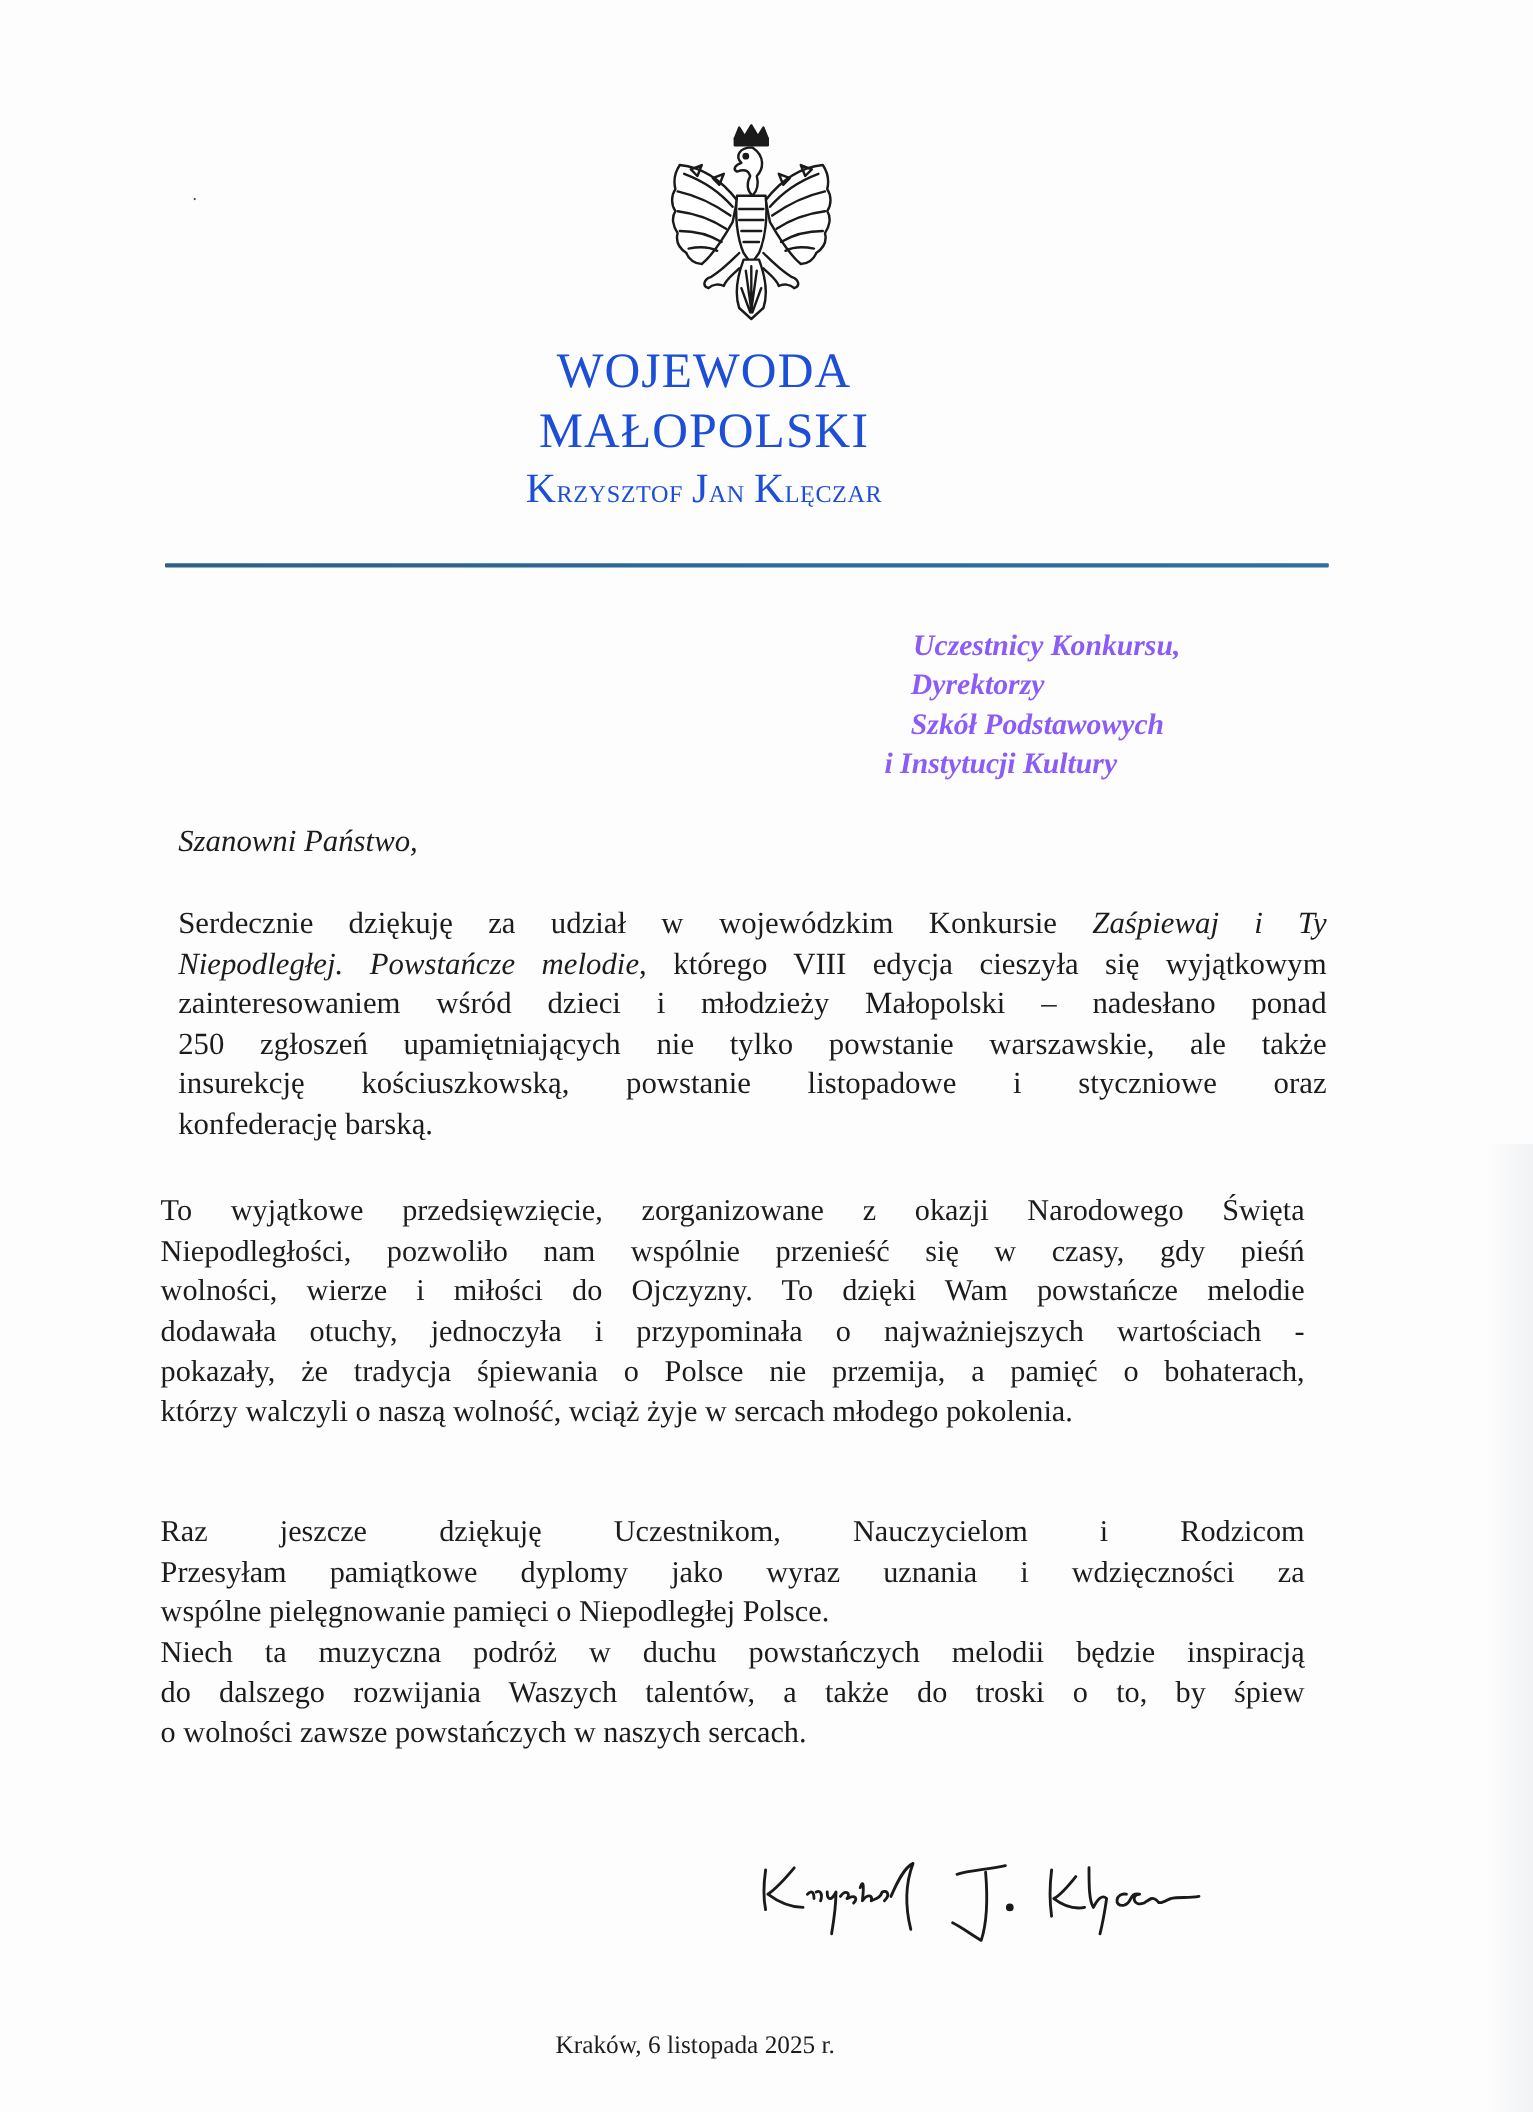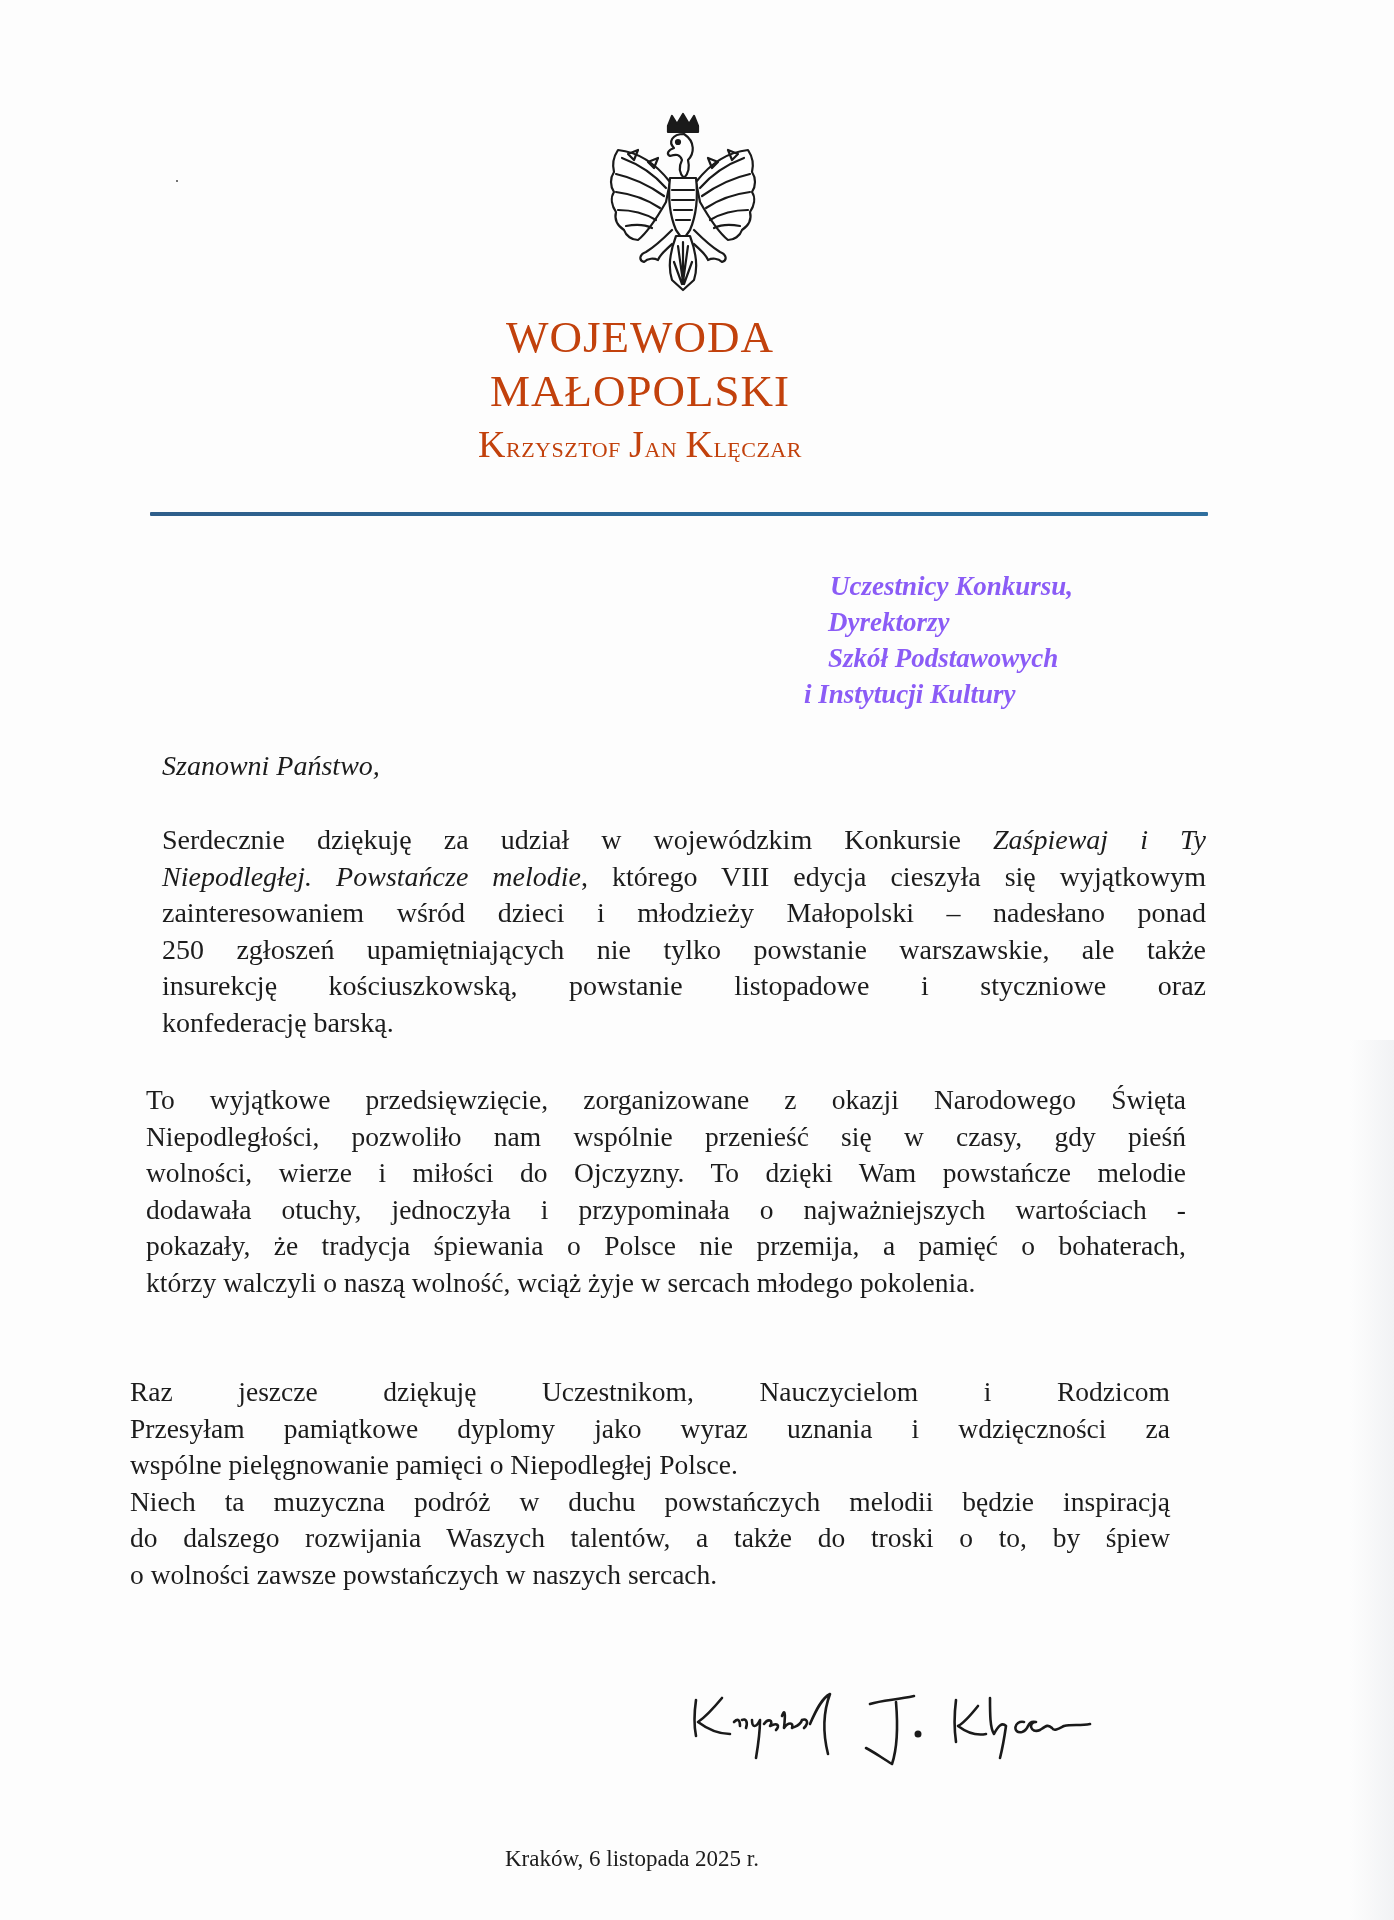--- a/index.html
+++ b/index.html
@@ -13,21 +13,21 @@
   }
   .page { position: absolute; left: 0; top: 0; width: 1394px; height: 1920px; }
   .scan-edge-right {
     position: absolute; right: 0; top: 1040px; width: 44px; height: 880px;
     background: linear-gradient(to right, #fdfdfd, #f1f2f4);
   }
   .speck { position: absolute; left: 176px; top: 180px; width: 2px; height: 2px; background: #444; border-radius: 50%; }
 
   .emblem { position: absolute; left: 598px; top: 112px; width: 170px; height: 180px; }
 
-  .hdr { position: absolute; left: 0; width: 1280px; text-align: center; color: #c2410c; letter-spacing: 1px; }
+  .hdr { position: absolute; left: 0; width: 1280px; text-align: center; color: #1d4ed8; letter-spacing: 1px; }
   .hdr-1 { top: 312px; font-size: 45px; line-height: 50px; }
   .hdr-2 { top: 366px; font-size: 45px; line-height: 50px; }
   .hdr-3 { top: 426px; font-size: 31px; line-height: 36px; font-variant: small-caps; letter-spacing: 0.5px; }
   .hdr-3 .cap { font-size: 38px; }
 
   .rule { position: absolute; left: 150px; top: 512px; width: 1058px; height: 4px;
           background: linear-gradient(to right, #2f5e8a, #2b6a9a 50%, #2f6f9e); border-radius: 1px; }
 
   .addressee { position: absolute; left: 790px; top: 568px; font-style: italic; font-weight: bold;
                font-size: 27px; line-height: 36px; color: #8b5cf6; }
@@ -37,21 +37,21 @@
   .addressee .l3 { padding-left: 38px; }
   .addressee .l4 { padding-left: 14px; }
 
   .salutation { position: absolute; left: 162px; top: 748px; font-style: italic; font-size: 28px; line-height: 36px; }
 
   .para { position: absolute; text-align: justify; font-size: 28px; line-height: 36.5px; }
   .para .line { display: block; text-align: justify; text-align-last: justify; white-space: nowrap; }
   .para .line.last { text-align-last: left; }
   .p1 { left: 162px; top: 822px; width: 1044px; }
   .p2 { left: 146px; top: 1082px; width: 1040px; font-size: 27.5px; }
-  .p3 { left: 130px; top: 1374px; width: 1040px; font-size: 27.5px; }
+  .p3 { left: 146px; top: 1374px; width: 1040px; font-size: 27.5px; }
   em { font-style: italic; }
 
   .signature { position: absolute; left: 660px; top: 1670px; width: 440px; height: 110px; }
 
   .place-date { position: absolute; left: 0; width: 1264px; top: 1844px; text-align: center; font-size: 23px; line-height: 30px; }
 </style>
 </head>
 <body>
 
 <div class="page">

